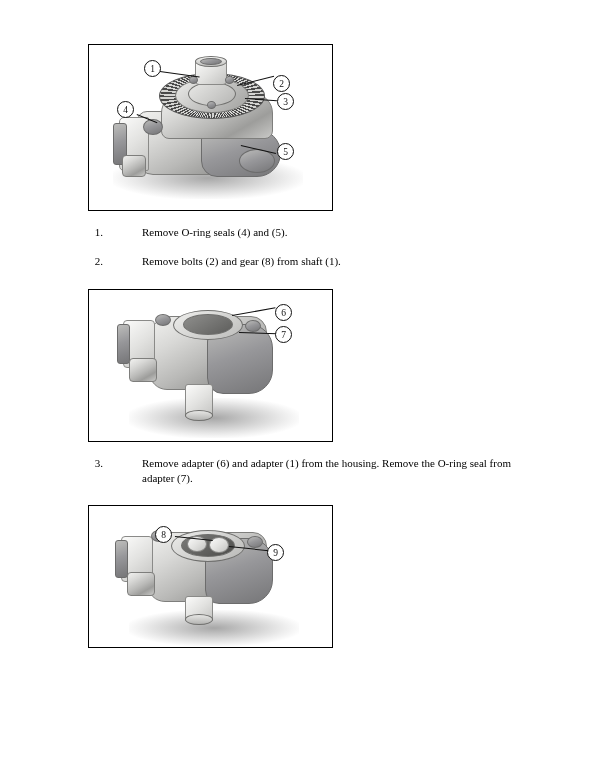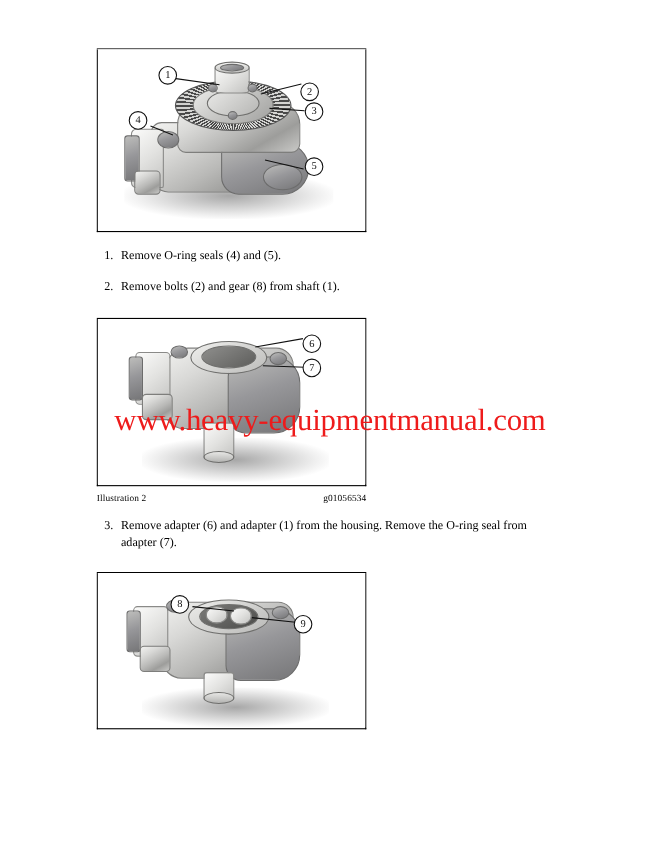--- a/index.html
+++ b/index.html
@@ -77,20 +77,21 @@
   }
   .step-num {
     width: 22px;
     flex: none;
     text-align: right;
     padding-right: 7px;
     box-sizing: border-box;
   }
   .step-text {
     flex: 1;
+    margin-left: 32px;
   }
   .calloutline {
     position: absolute;
     background: #111;
     height: 1px;
     transform-origin: 0 0;
   }
   .callout {
     position: absolute;
     width: 17px;
@@ -250,24 +251,20 @@
           <div class="metal-dark" style="left:156px; top:30px; width:14px; height:10px; border-radius:50%;"></div>
 
           <div class="calloutline" style="left:143px; top:25px; width:44px; transform:rotate(-10deg);"></div>
           <div class="calloutline" style="left:150px; top:42px; width:38px; transform:rotate(2deg);"></div>
 
           <div class="callout" style="left:186px; top:14px;">6</div>
           <div class="callout" style="left:186px; top:36px;">7</div>
 
         </div>
       </div>
-      <div class="caption-row">
-        <span>Illustration 2</span>
-        <span>g01056534</span>
-      </div>
     </div>
 
     <div class="step">
       <div class="step-num">3.</div>
       <div class="step-text" style="width:430px;">Remove adapter (6) and adapter (1) from the housing. Remove the O-ring seal from adapter (7).</div>
     </div>
 
     <div class="fig-block" style="margin-top:20px;">
       <div class="rule"></div>
       <div class="fig-frame" style="height:142px;">
@@ -298,15 +295,14 @@
 
           <div class="callout" style="left:66px; top:20px;">8</div>
           <div class="callout" style="left:178px; top:38px;">9</div>
 
         </div>
       </div>
     </div>
 
   </div>
 
-  <div class="watermark">www.heavy-equipmentmanual.com</div>
 
 </div>
 
 </body></html>

